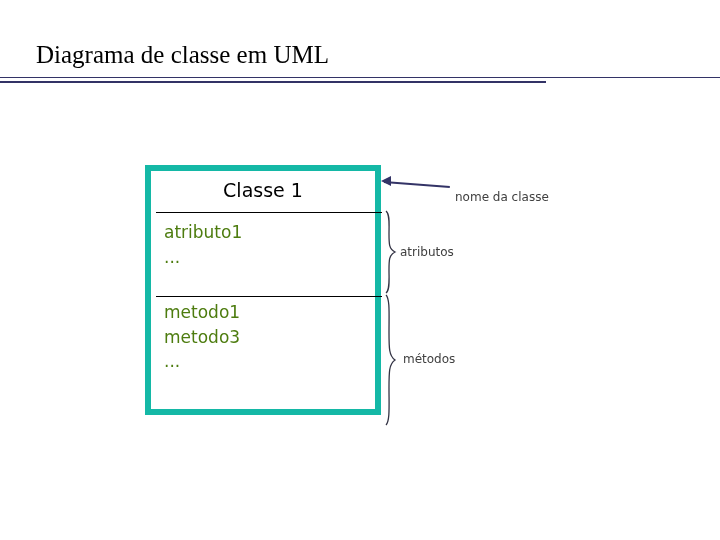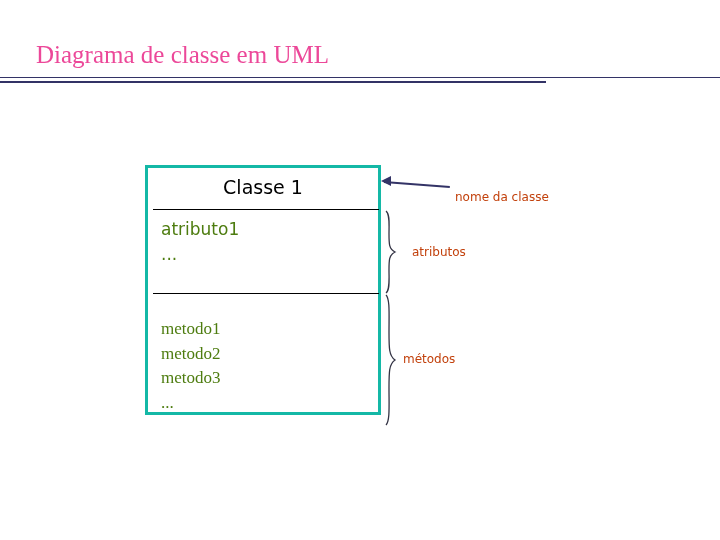--- a/index.html
+++ b/index.html
@@ -17,21 +17,21 @@
   }
 
   
   .slide-title {
     position: absolute;
     left: 36px;
     top: 40px;
     font-family: "Liberation Serif", serif;
     font-size: 25px;
     line-height: 30px;
-    color: #ec4899;
+    color: #000000;
     white-space: nowrap;
   }
 
   .rule-top {
     position: absolute;
     left: 0px;
     top: 77px;
     width: 720px;
     height: 1px;
     background: #333366;
@@ -45,21 +45,21 @@
     background: #333366;
   }
 
   
   .uml-class {
     position: absolute;
     left: 145px;
     top: 165px;
     width: 236px;
     height: 250px;
-    border: 3px solid #14b8a6;
+    border: 6px solid #14b8a6;
     box-sizing: border-box;
     background: #ffffff;
   }
 
   .uml-compartment {
     position: absolute;
     left: 0;
     width: 100%;
     box-sizing: border-box;
   }
@@ -100,22 +100,21 @@
 
   .member-list {
     position: absolute;
     left: 13px;
     top: 8px;
     font-size: 17px;
     line-height: 24.5px;
     color: #4d7c0f;
   }
   .member-list.methods {
-    top: 24px;
-    font-family: Liberation Serif, serif;
+    top: 4px;
   }
   .member-line {
     white-space: nowrap;
   }
 
   
   .arrow-line {
     position: absolute;
     left: 384px;
     top: 181px;
@@ -158,25 +157,25 @@
     top: 294px;
     width: 14px;
     height: 132px;
   }
 
   
   .annot {
     position: absolute;
     font-size: 12px;
     line-height: 14px;
-    color: #c2410c;
+    color: #404040;
     white-space: nowrap;
   }
   .annot-classname { left: 455px; top: 190px; }
-  .annot-attrs     { left: 400px; top: 245px; margin-left: 12px; }
+  .annot-attrs     { left: 400px; top: 245px; }
   .annot-methods   { left: 403px; top: 352px; text-align: center; }
 </style>
 </head>
 <body>
 
 <div class="slide-title">Diagrama de classe em UML</div>
 
 <div class="rule-top"></div>
 <div class="rule-bottom"></div>
 
@@ -193,21 +192,20 @@
       <div class="member-line">atributo1</div>
       <div class="member-line">...</div>
     </div>
   </div>
 
   <div class="divider divider-2"></div>
 
   <div class="uml-compartment comp-methods">
     <div class="member-list methods">
       <div class="member-line">metodo1</div>
-      <div class="member-line">metodo2</div>
       <div class="member-line">metodo3</div>
       <div class="member-line">...</div>
     </div>
   </div>
 
 </div>
 
 <div class="arrow-line"></div>
 <div class="arrow-head"></div>
 

